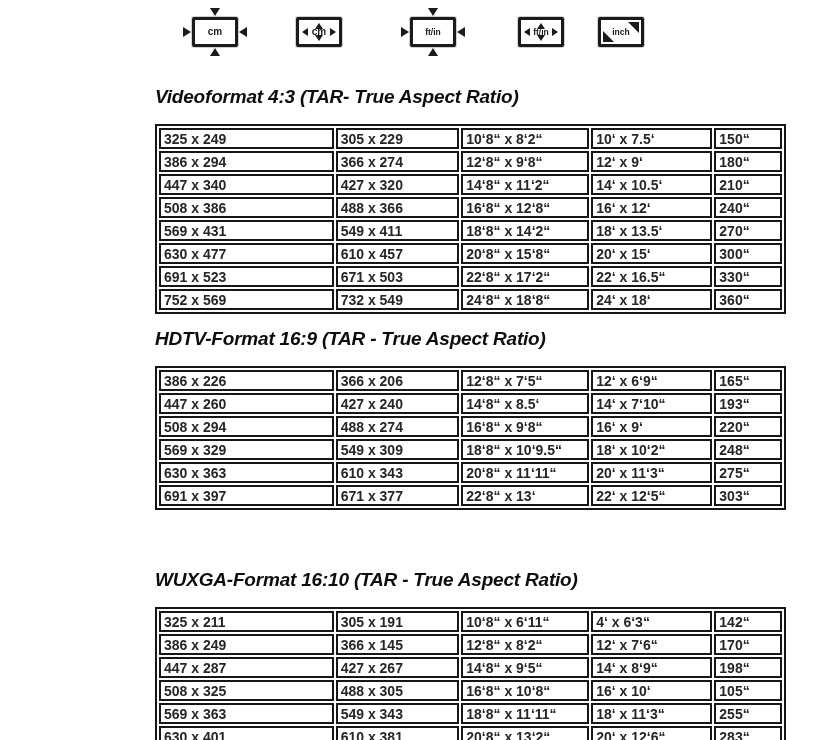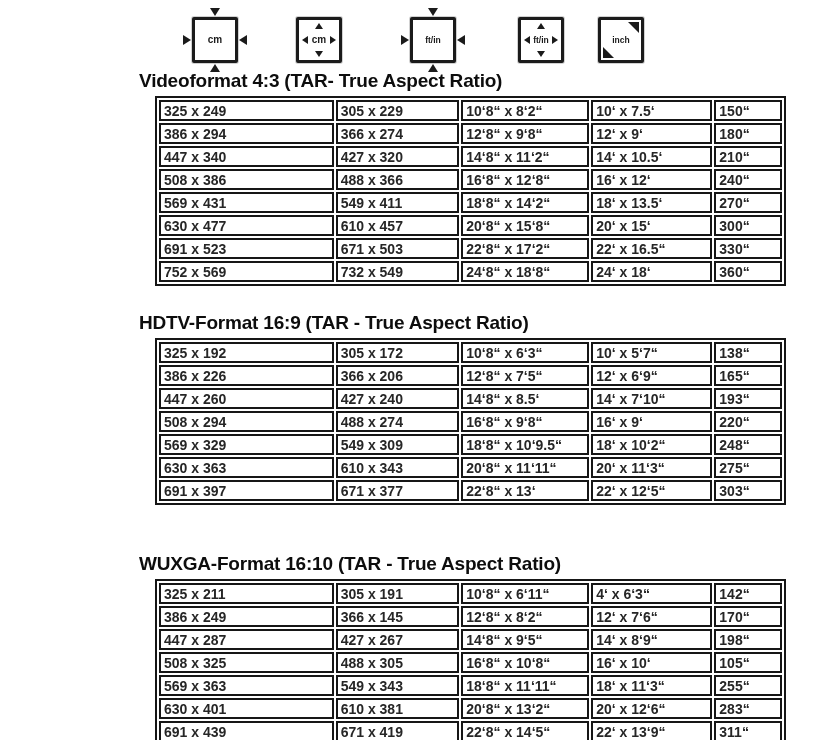--- a/index.html
+++ b/index.html
@@ -7,21 +7,21 @@
     width: 840px; height: 740px;
     background: #ffffff;
     overflow: hidden;
     position: relative;
     font-family: "Liberation Sans", sans-serif;
     color: #1a1a1a;
   }
 
   
   .legend { position: absolute; left: 192px; top: 17px; display: flex; align-items: flex-start; }
-  .icon-wrap { position: relative; width: 46px; height: 46px; flex: 0 0 auto; }
+  .icon-wrap { position: relative; width: 46px; height: 30px; flex: 0 0 auto; }
   .icon-wrap.g1 { margin-right: 58px; }
   .icon-wrap.g2 { margin-right: 68px; }
   .icon-wrap.g3 { margin-right: 62px; }
   .icon-wrap.g4 { margin-right: 34px; }
   .icon-box {
     position: absolute; inset: 0;
     background: #fff;
     border: 3px solid #1b1b1b;
     border-radius: 2px;
     box-shadow: 0 0 0 1px rgba(0,0,0,0.18);
@@ -44,25 +44,26 @@
   
   .d-tr { position: absolute; top: 2px; right: 2px; width: 11px; height: 11px; background: #1b1b1b; clip-path: polygon(0 0, 100% 0, 100% 100%); }
   .d-bl { position: absolute; bottom: 2px; left: 2px; width: 11px; height: 11px; background: #1b1b1b; clip-path: polygon(0 0, 0 100%, 100% 100%); }
 
   
   .sec { position: absolute; left: 139px; }
   .sec-1 { top: 70px; }
   .sec-2 { top: 312px; }
   .sec-3 { top: 553px; }
   .sec h2 {
-    margin: 0; padding: 0;
+    margin: 16px; padding: 0;
     font-size: 19px; font-weight: 700;
     color: #0d0d0d; letter-spacing: -0.2px;
     line-height: 22px;
     white-space: nowrap;
+    font-style: italic;
   }
   .size-table {
     margin: 4px 0 0 16px;
     width: 631px;
     table-layout: fixed;
     border-collapse: separate;
     border-spacing: 2px;
     border: 2px solid #161616;
     background: #fff;
   }
@@ -210,27 +211,20 @@
   <table class="size-table">
     <colgroup>
       <col style="width:28.4%">
         <col style="width:20.1%">
         <col style="width:20.8%">
         <col style="width:19.7%">
         <col style="width:11.0%">
     </colgroup>
     <tbody>
         <tr>
-          <td>325 x 192</td>
-          <td>305 x 172</td>
-          <td>10‘8“ x 6‘3“</td>
-          <td>10‘ x 5‘7“</td>
-          <td>138“</td>
-        </tr>
-        <tr>
           <td>386 x 226</td>
           <td>366 x 206</td>
           <td>12‘8“ x 7‘5“</td>
           <td>12‘ x 6‘9“</td>
           <td>165“</td>
         </tr>
         <tr>
           <td>447 x 260</td>
           <td>427 x 240</td>
           <td>14‘8“ x 8.5‘</td>

